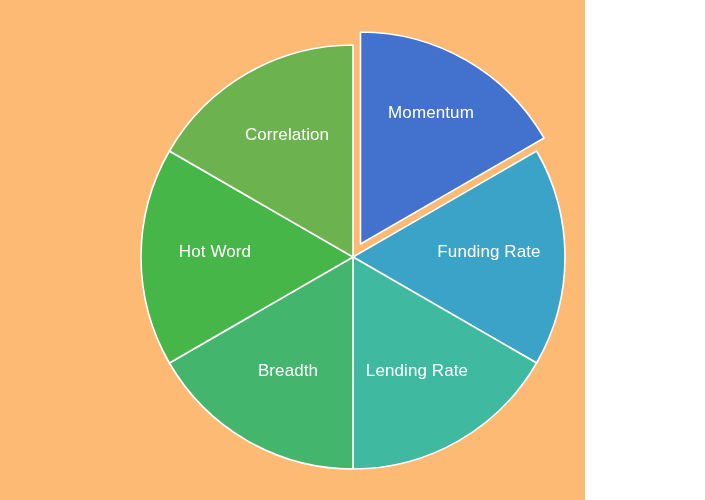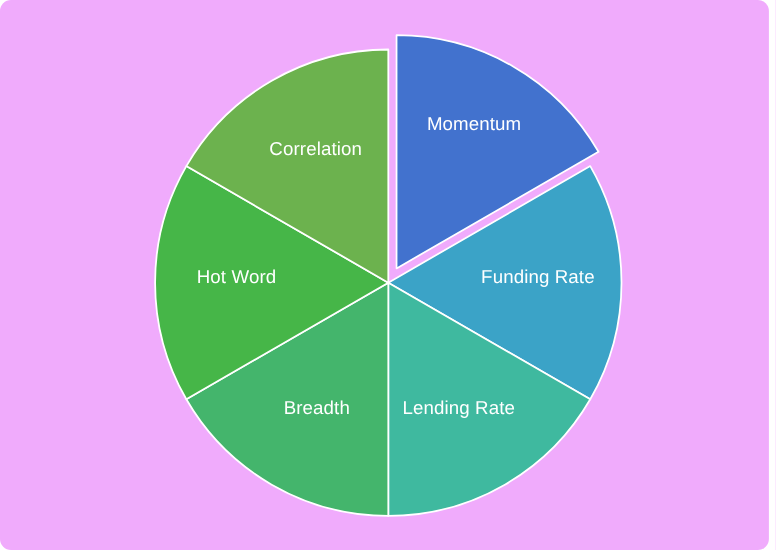--- a/index.html
+++ b/index.html
@@ -9,24 +9,23 @@
     background: #ffffff;
   }
   body {
     width: 705px;
     height: 500px;
     overflow: hidden;
     font-family: "Liberation Sans", sans-serif;
   }
   #chart-root {
     position: relative;
-    width: 699px;
+    width: 585px;
     height: 500px;
-    background: #f0abfc;
-    border-radius: 10px;
+    background: #fdba74;
   }
   #pie-svg {
     position: absolute;
     left: 0;
     top: 0;
     width: 705px;
     height: 500px;
     display: block;
   }
   .slice-path {

